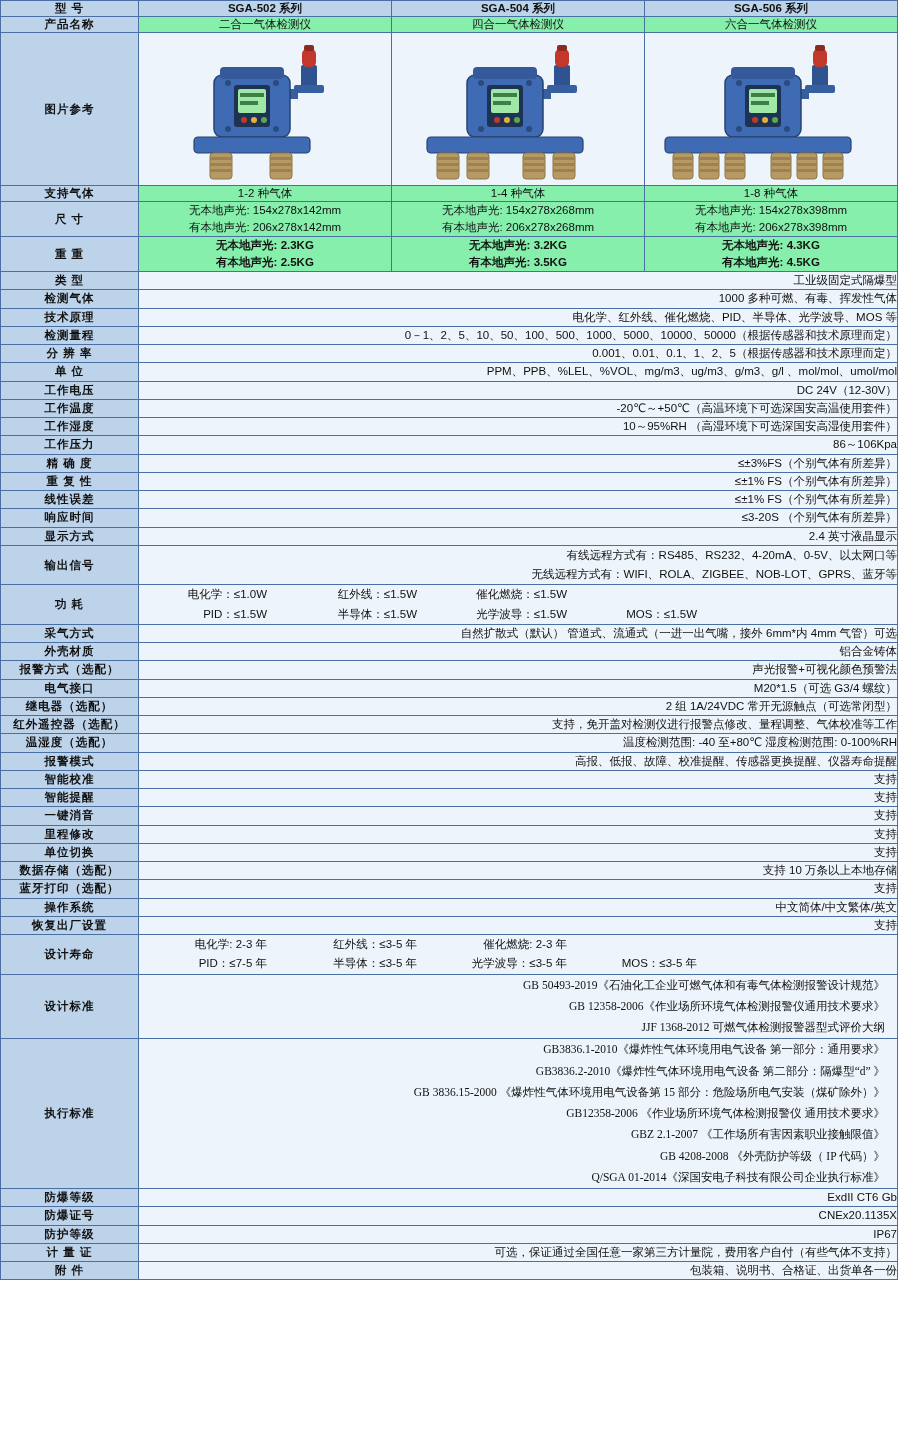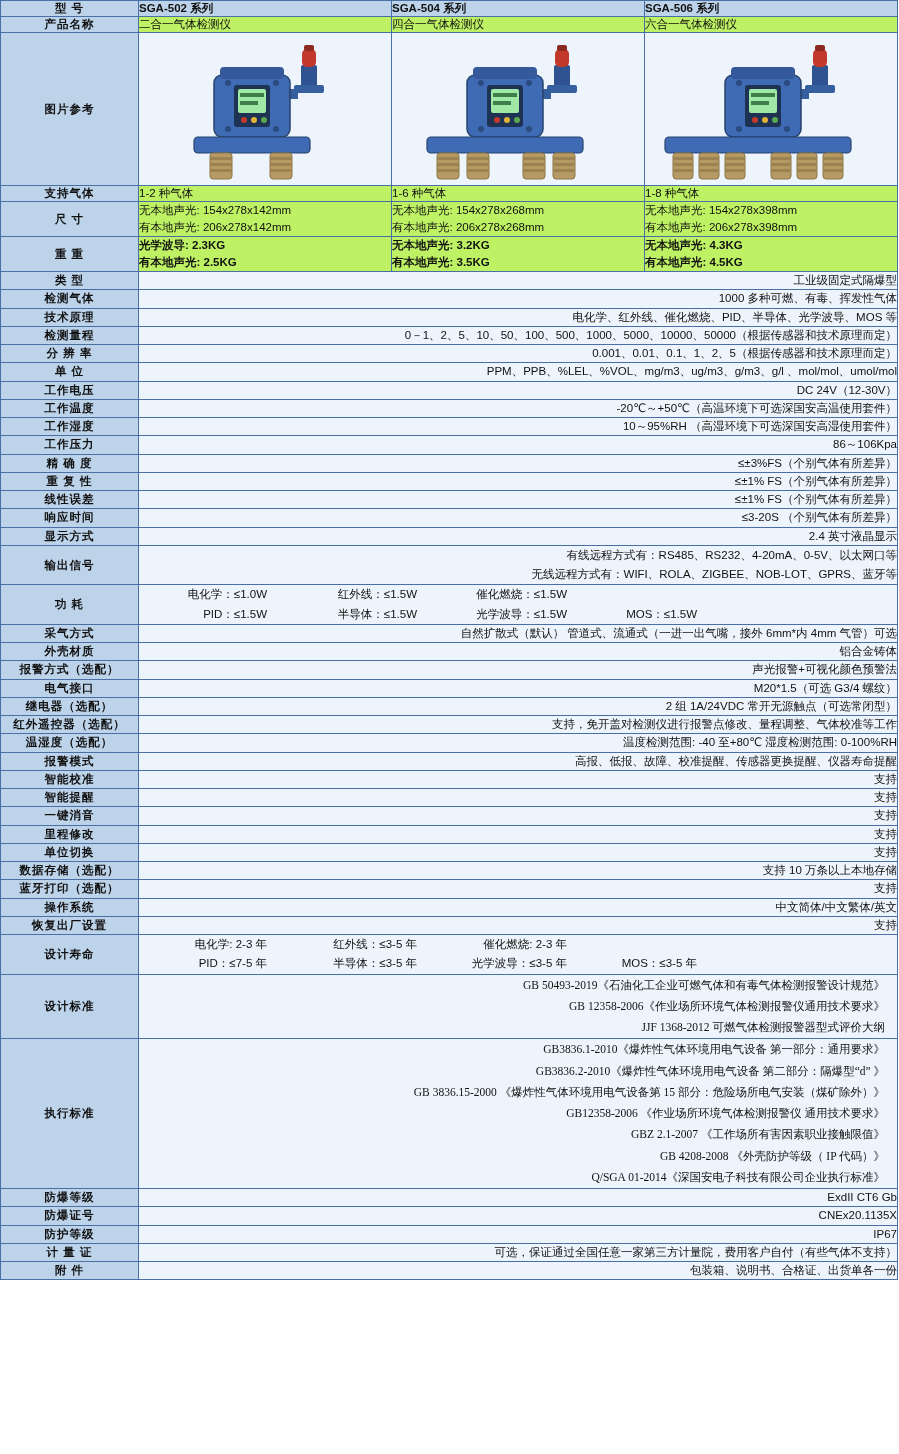--- a/index.html
+++ b/index.html
@@ -2,22 +2,22 @@
 <html><head>
 <meta charset="utf-8">
 <style>
   html,body{margin:0;padding:0;background:#fff;}
   body{font-family:"Liberation Sans","DejaVu Sans",sans-serif;}
   #page{width:899px;height:1454px;position:relative;overflow:hidden;background:#fff;}
   table.spec{border-collapse:collapse;width:897px;margin:0;table-layout:fixed;}
   table.spec td{border:1px solid #4a6fa5;padding:0;vertical-align:middle;font-size:11.5px;color:#111;}
   .lbl{background:#bdd3ea;text-align:center;font-weight:bold;font-size:12.5px;color:#14305c;letter-spacing:1px;padding:3px 2px;}
   .val{background:#eef4fb;padding:4px 6px;text-align:right;line-height:1.5;}
-  .hdr{background:#bdd3ea;text-align:left;font-weight:bold;font-size:12.5px;color:#14305c;padding:4px 2px;margin-left:20px;}
-  .sub{background:#bef264;text-align:left;padding:3px 2px;font-size:11.5px;}
+  .hdr{background:#bdd3ea;text-align:center;font-weight:bold;font-size:12.5px;color:#14305c;padding:4px 2px;margin-left:20px;}
+  .sub{background:#86efac;text-align:center;padding:3px 2px;font-size:11.5px;}
   .imgcell{background:#eef4fb;text-align:center;padding:4px 0;}
   .twoline div{padding:1px 0;}
   .row-multi div{padding:1px 0;}
   .cols{display:flex;flex-wrap:wrap;}
   .cols span{display:inline-block;}
   .c1{width:128px;}
   .c2{width:150px;}
   .c3{width:150px;}
   .c4{width:130px;}
   .std div{padding:2px 12px;font-family:Liberation Serif, serif;}
@@ -192,21 +192,21 @@
                   <rect x="174" y="136" width="20" height="3" fill="#9c8251"></rect>
         </g>
       </svg>
       </span>
     </td>
   </tr>
 
   <tr>
     <td class="lbl">支持气体</td>
     <td class="sub">1-2 种气体</td>
-    <td class="sub">1-6 种气体</td>
+    <td class="sub">1-4 种气体</td>
     <td class="sub">1-8 种气体</td>
   </tr>
 
   <tr>
     <td class="lbl">尺  寸</td>
     <td class="sub twoline">
       <div>无本地声光: 154x278x142mm</div>
       <div>有本地声光: 206x278x142mm</div>
     </td>
     <td class="sub twoline">
@@ -215,21 +215,21 @@
     </td>
     <td class="sub twoline">
       <div>无本地声光: 154x278x398mm</div>
       <div>有本地声光: 206x278x398mm</div>
     </td>
   </tr>
 
   <tr>
     <td class="lbl">重  重</td>
     <td class="sub twoline">
-      <div style="font-weight:bold">光学波导: 2.3KG</div>
+      <div style="font-weight:bold">无本地声光: 2.3KG</div>
       <div style="font-weight:bold">有本地声光: 2.5KG</div>
     </td>
     <td class="sub twoline">
       <div style="font-weight:bold">无本地声光: 3.2KG</div>
       <div style="font-weight:bold">有本地声光: 3.5KG</div>
     </td>
     <td class="sub twoline">
       <div style="font-weight:bold">无本地声光: 4.3KG</div>
       <div style="font-weight:bold">有本地声光: 4.5KG</div>
     </td>

